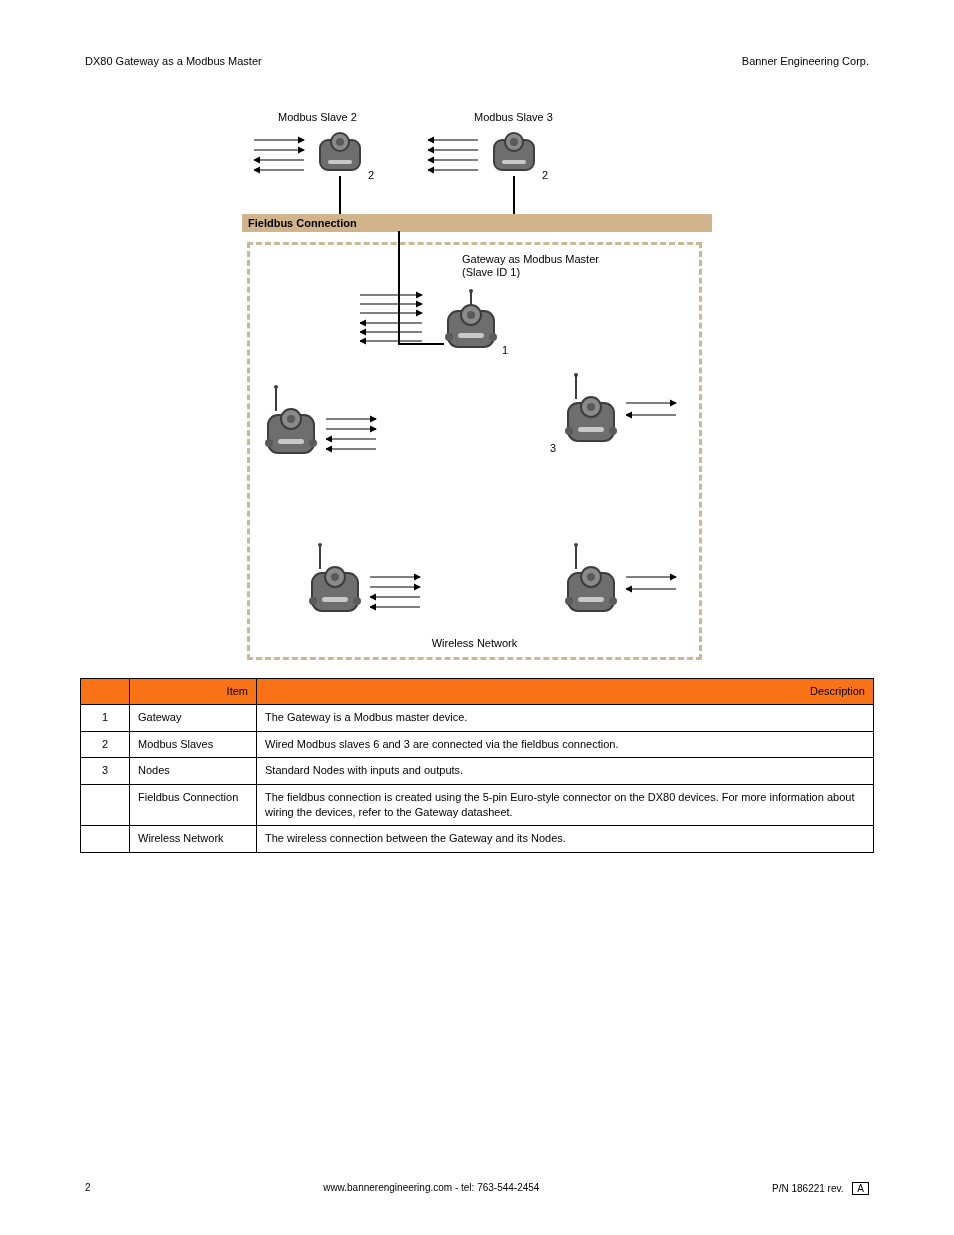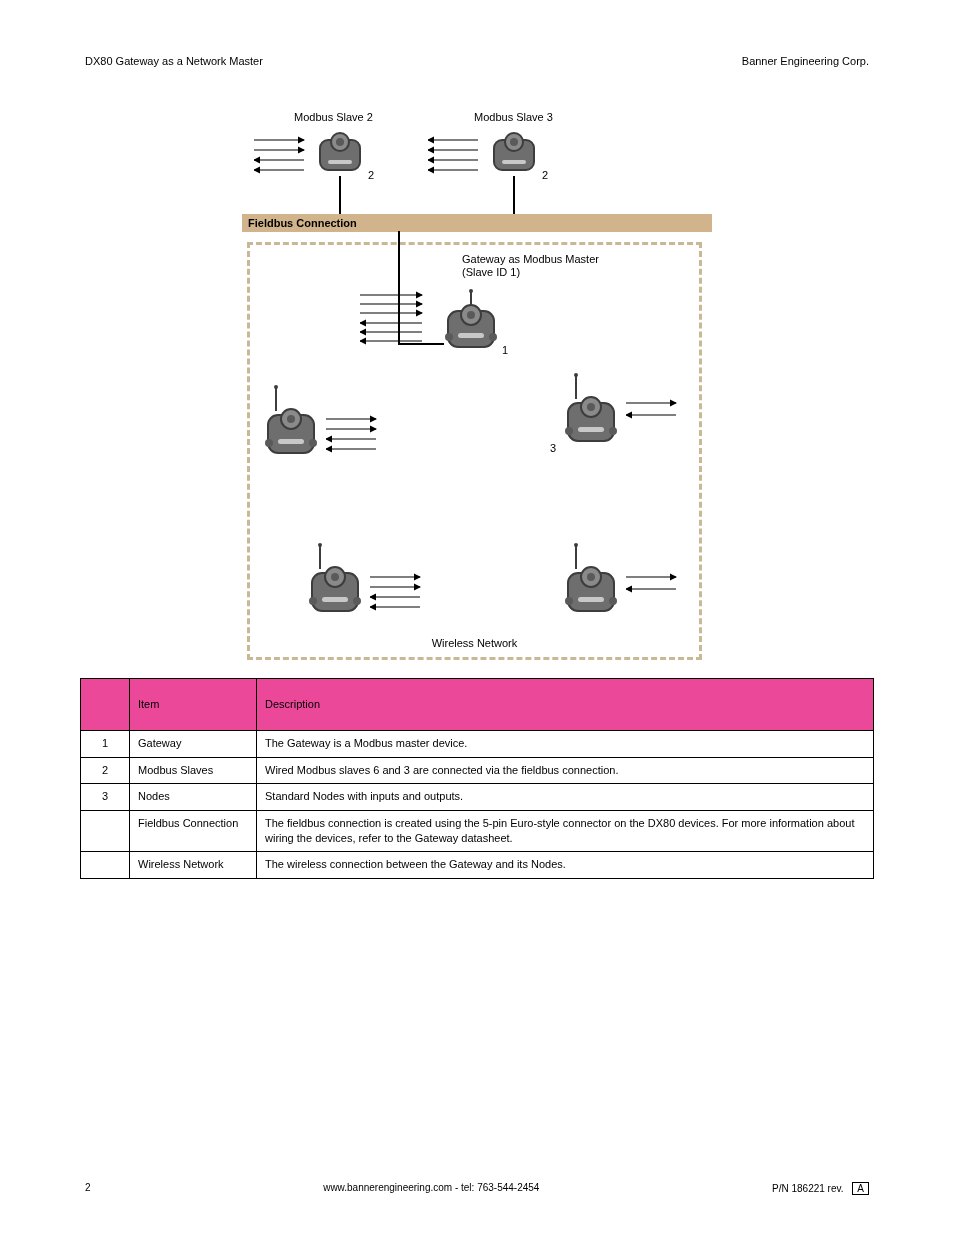--- a/index.html
+++ b/index.html
@@ -104,24 +104,24 @@
   }
 
   
   table.def {
     border-collapse: collapse;
     width: 100%;
     margin-top: 8px;
     font-size: 11px;
   }
   table.def th {
-    background: #ec4899;
-    text-align: left;
+    background: #f97316;
+    text-align: right;
     font-weight: normal;
-    padding: 18px 8px;
+    padding: 5px 8px;
     border: 1.5px solid #000;
   }
   table.def td {
     padding: 5px 8px;
     border: 1.5px solid #000;
     vertical-align: top;
   }
   table.def td:first-child {
     text-align: center;
     width: 32px;
@@ -144,29 +144,29 @@
     border: 1px solid #000;
     padding: 0 4px;
     margin-left: 6px;
   }
 </style>
 </head>
 <body>
 
 <div class="page">
 
-  <div class="header-left">DX80 Gateway as a Network Master</div>
+  <div class="header-left">DX80 Gateway as a Modbus Master</div>
   <div class="header-right">Banner Engineering Corp.</div>
 
   <div class="body-top">
 
     <div class="diagram-wrap">
       <div class="diagram">
 
-        <div class="dev-label" style="top:0;left:52px;">Modbus Slave 2</div>
+        <div class="dev-label" style="top:0;left:36px;">Modbus Slave 2</div>
 
         <div class="dev-label" style="top:0;left:232px;">Modbus Slave 3</div>
 
         <svg class="device" style="top:16px;left:72px;" width="52" height="52" viewBox="0 0 52 52">
           <rect x="6" y="14" width="40" height="30" rx="8" fill="#6e6e6e" stroke="#3d3d3d" stroke-width="2"></rect>
           <circle cx="26" cy="16" r="9" fill="#8a8a8a" stroke="#3d3d3d" stroke-width="2"></circle>
           <circle cx="26" cy="16" r="4" fill="#5a5a5a"></circle>
           <rect x="14" y="34" width="24" height="4" rx="2" fill="#c8c8c8"></rect>
         </svg>
         <div class="num-label" style="top:58px;left:126px;">2</div>

